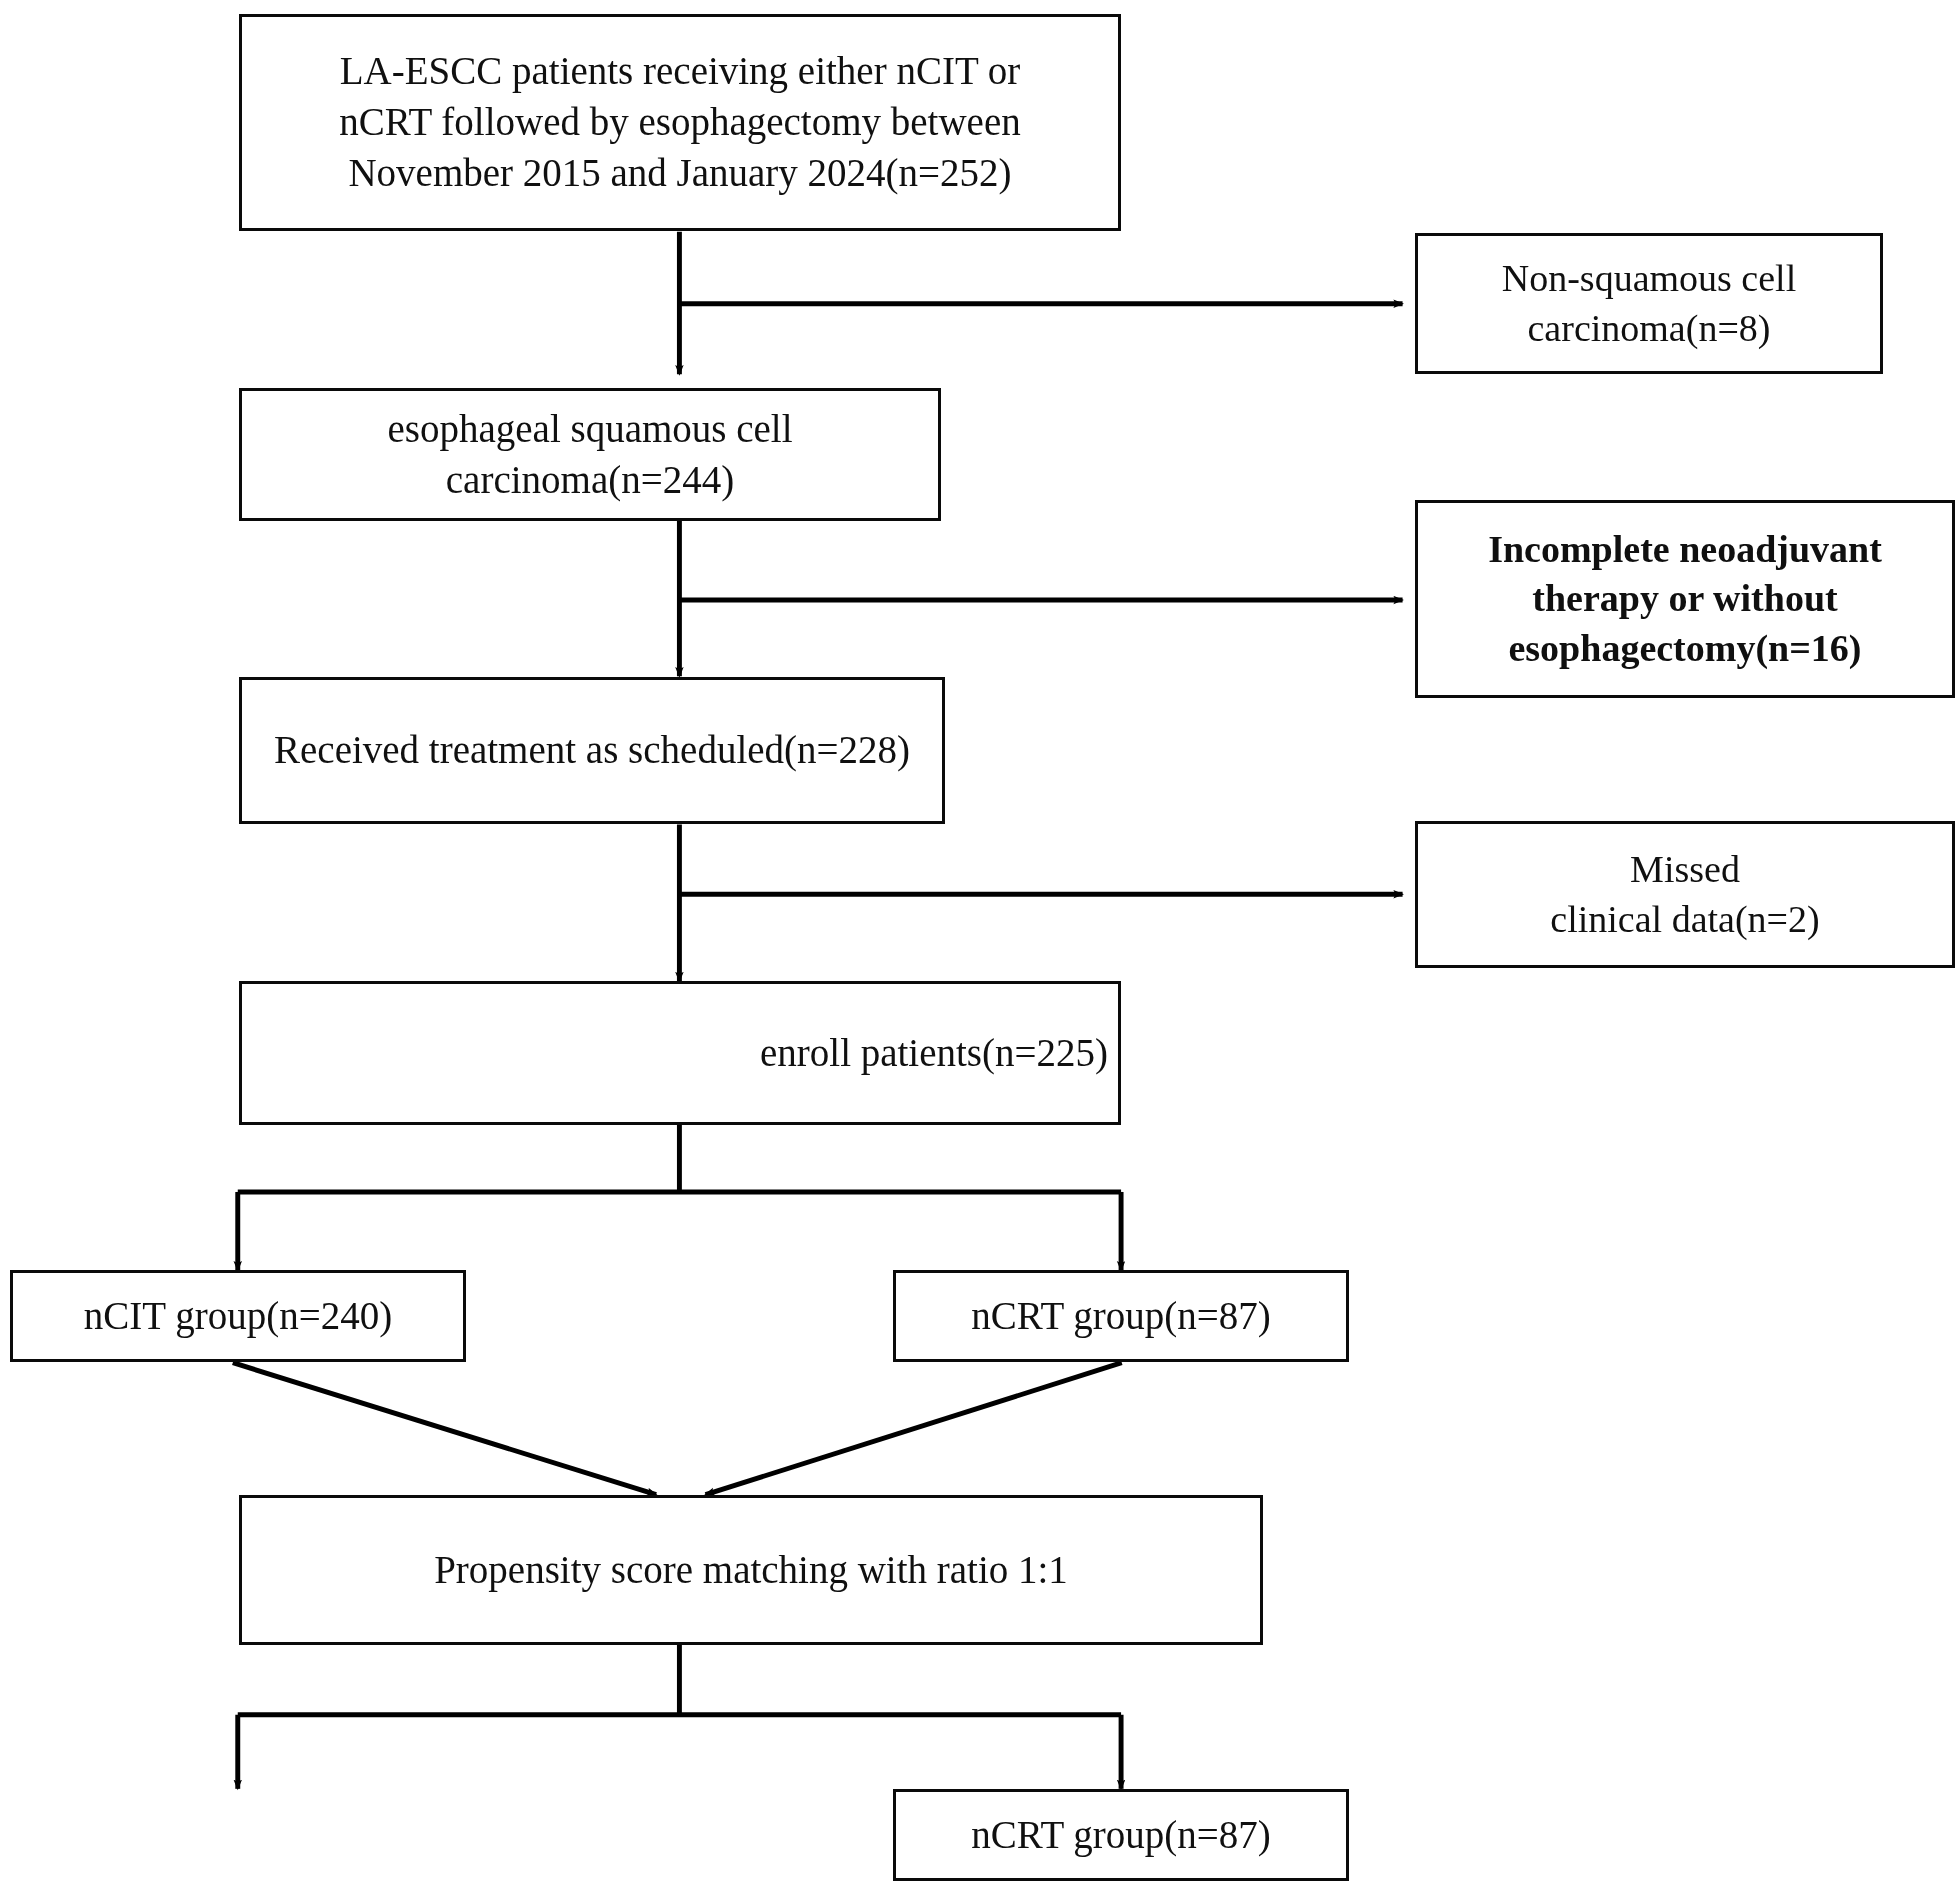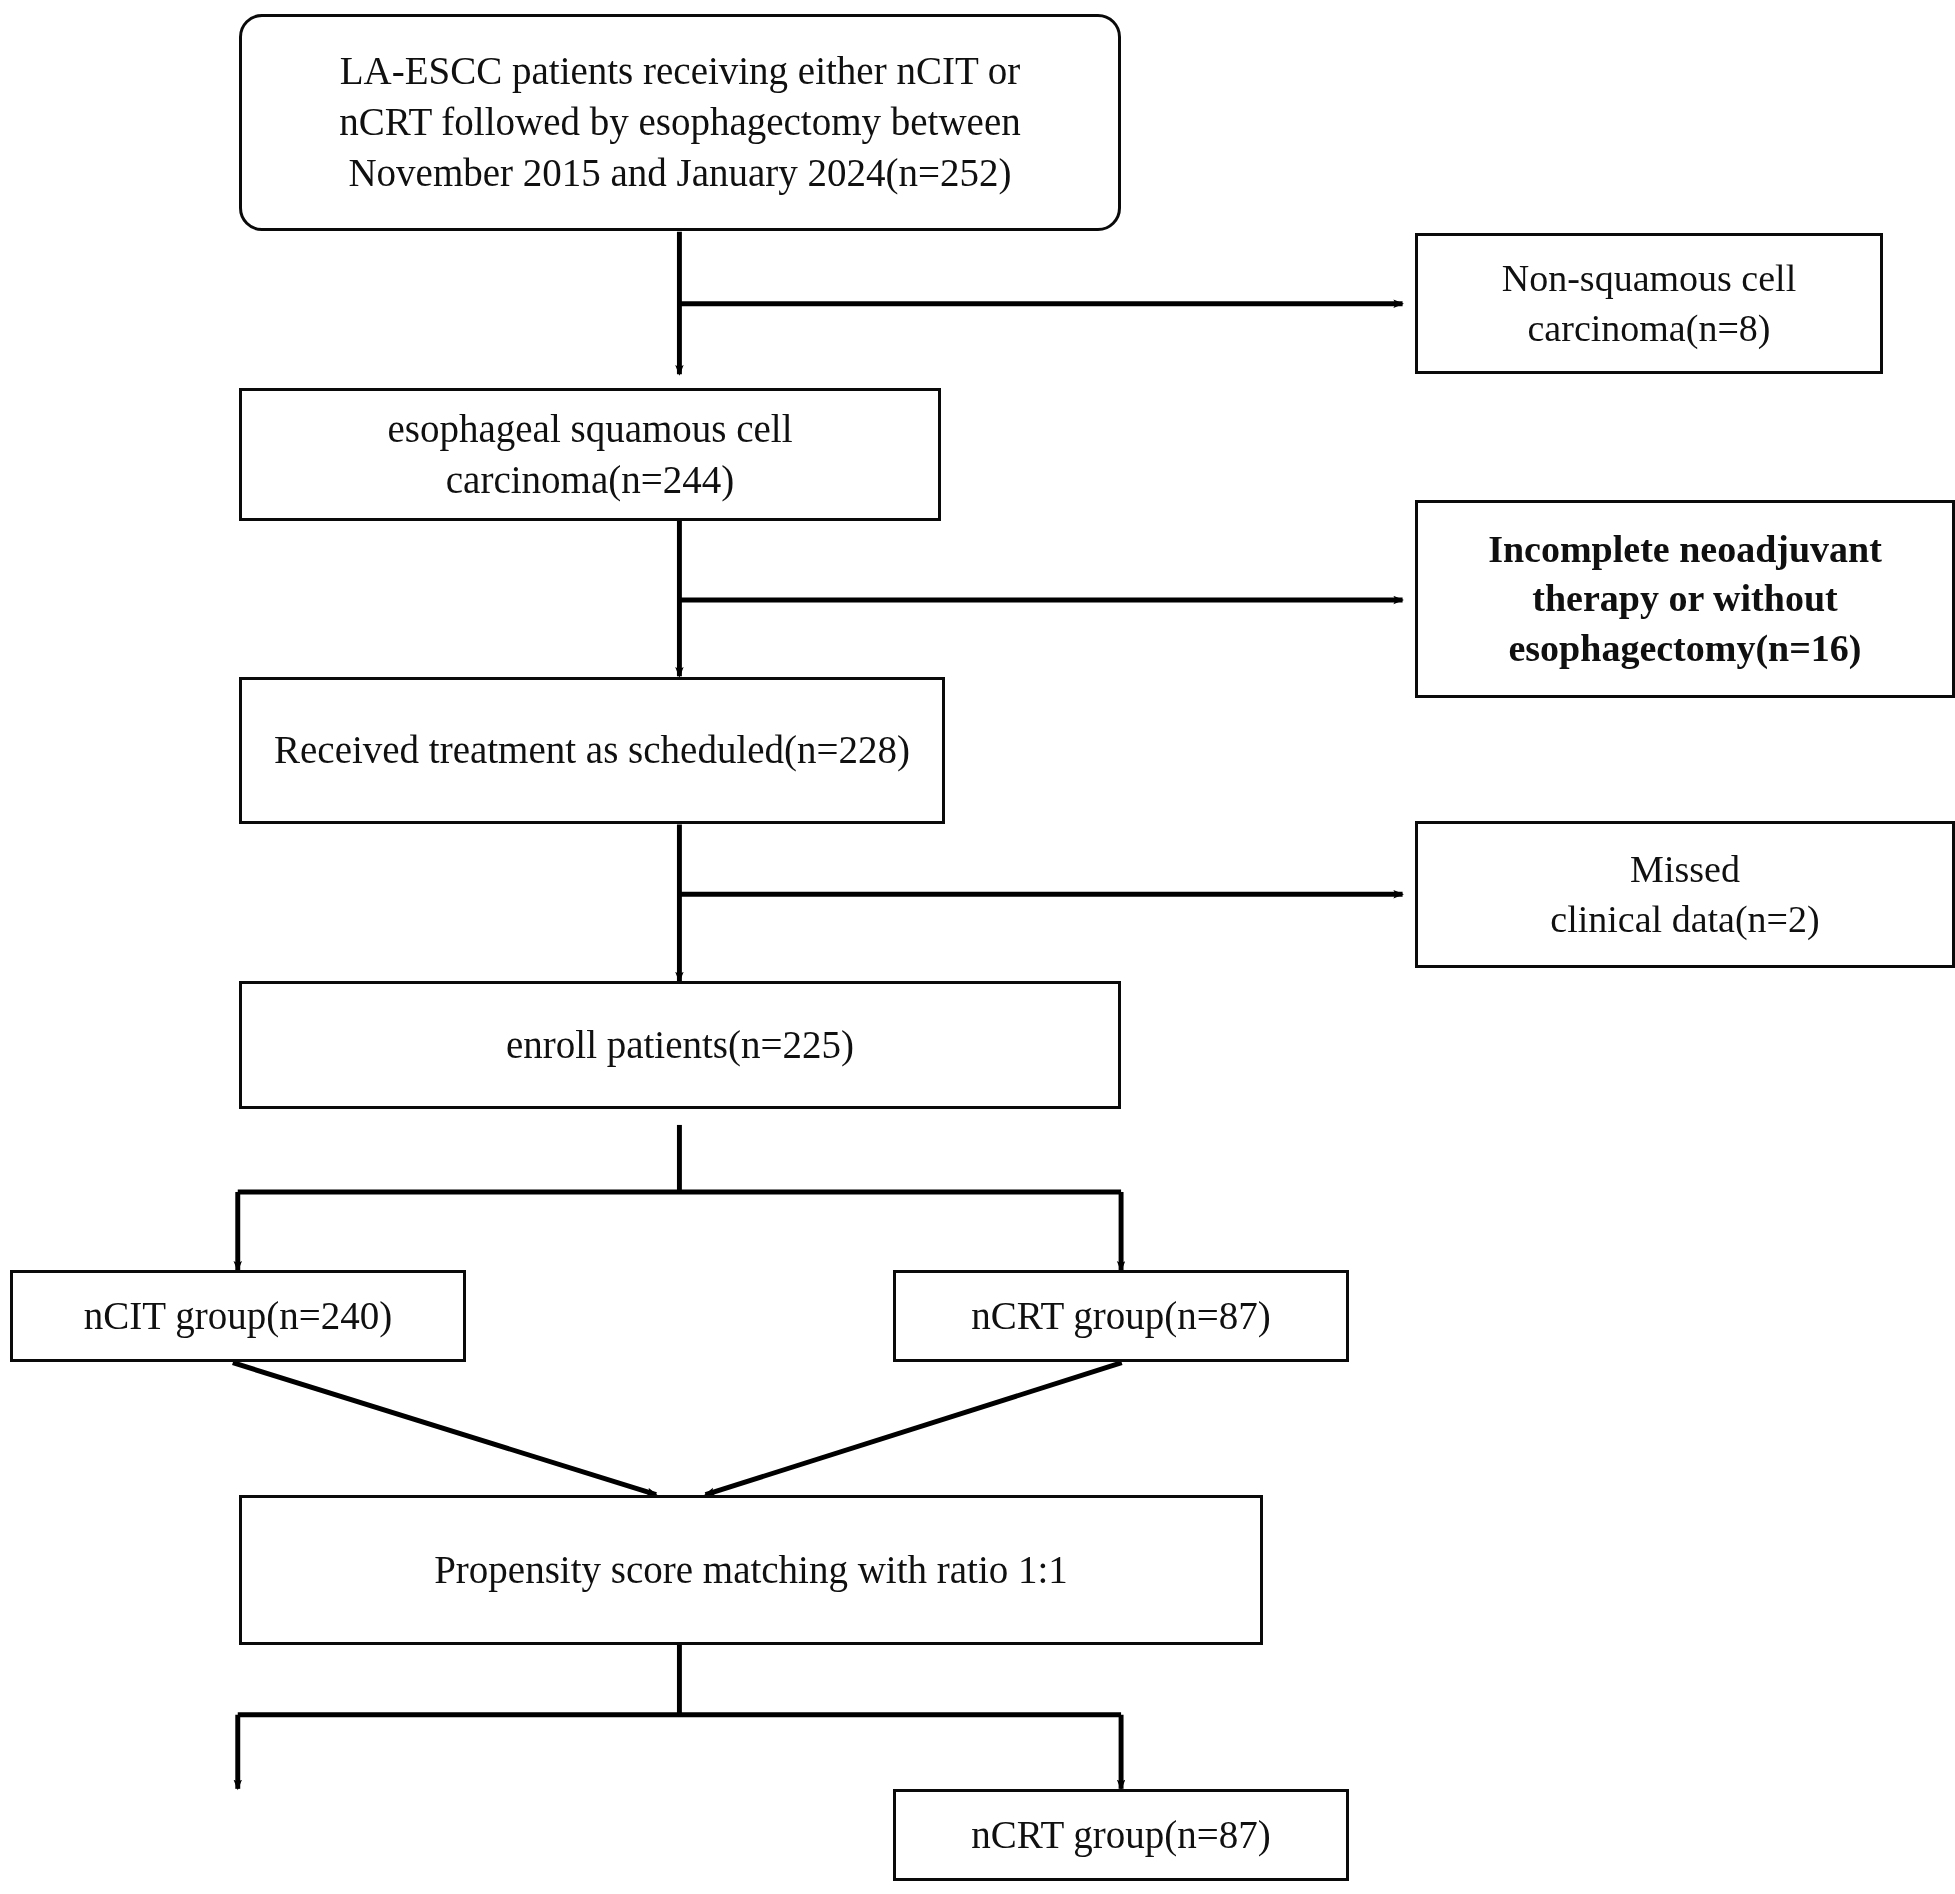--- a/index.html
+++ b/index.html
@@ -75,21 +75,21 @@
       <path d="M1590,1931 L1000,2118" marker-end="url(#arrowhead)"></path>
 
       <path d="M963,2330 L963,2430"></path>
       <path d="M337,2430 L1589,2430"></path>
       <path d="M337,2430 L337,2535" marker-end="url(#arrowhead)"></path>
       <path d="M1589,2430 L1589,2535" marker-end="url(#arrowhead)"></path>
 
     </g>
   </svg>
 
-  <div class="node-box center-wide" style="left:239px; top:14px; width:882px; height:217px;border-radius:23px;">
+  <div class="node-box center-wide" style="left:239px; top:14px; width:882px; height:217px;">
     <span class="label">LA-ESCC patients receiving either nCIT or
 nCRT followed by esophagectomy between
 November 2015 and January 2024(n=252)</span>
   </div>
 
   <div class="node-box side" style="left:1415px; top:233px; width:468px; height:141px;">
     <span class="label">Non-squamous cell
 carcinoma(n=8)</span>
   </div>
 
@@ -105,21 +105,21 @@
 
   <div class="node-box center-wide" style="left:239px; top:677px; width:706px; height:147px;">
     <span class="label">Received treatment as scheduled(n=228)</span>
   </div>
 
   <div class="node-box side" style="left:1415px; top:821px; width:540px; height:147px;">
     <span class="label">Missed
 clinical data(n=2)</span>
   </div>
 
-  <div class="node-box center-wide" style="left:239px; top:981px; width:882px; height:128px;">
+  <div class="node-box center-wide" style="left:239px; top:981px; width:882px; height:144px;justify-content:flex-end;">
     <span class="label">enroll patients(n=225)</span>
   </div>
 
   <div class="node-box group" style="left:10px; top:1270px; width:456px; height:92px;">
     <span class="label">nCIT group(n=240)</span>
   </div>
 
   <div class="node-box group" style="left:893px; top:1270px; width:456px; height:92px;">
     <span class="label">nCRT group(n=87)</span>
   </div>

